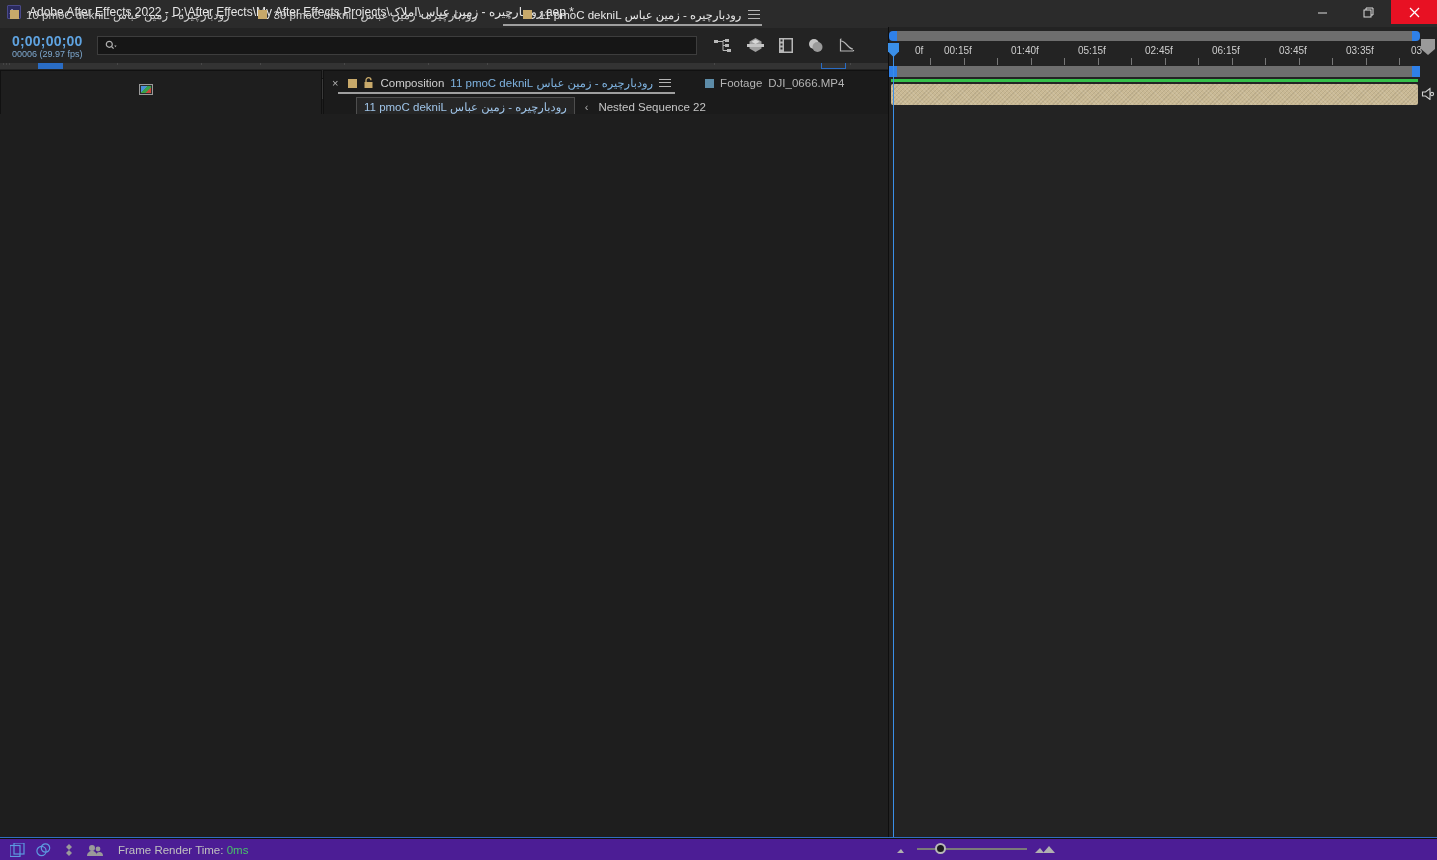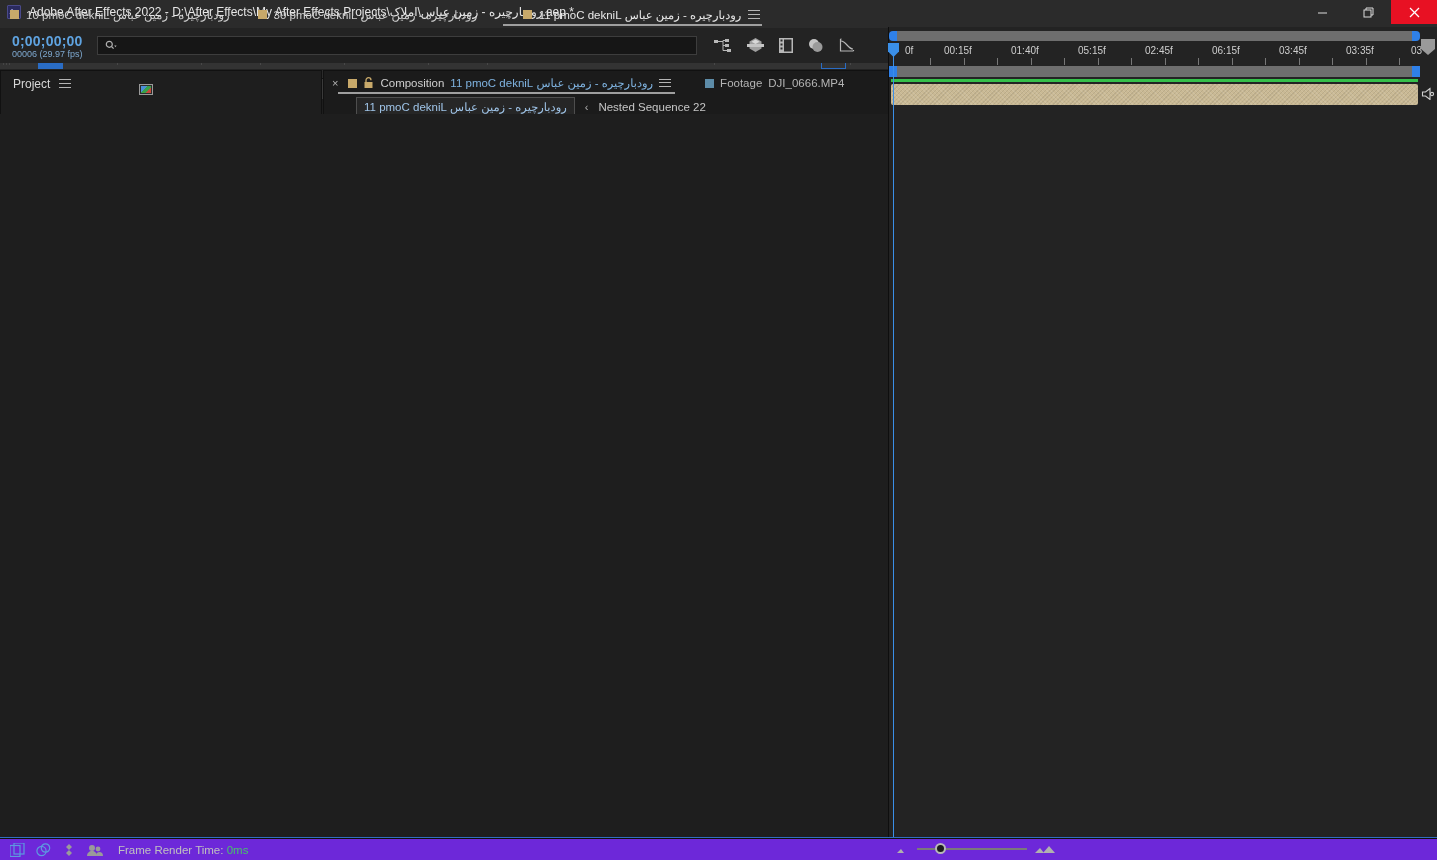--- a/index.html
+++ b/index.html
@@ -176,21 +176,21 @@
   .tbar2 .hr { position:absolute; right:-2px; top:0; width:8px; height:11px; background:#2f80e8; }
   .greenline { position:absolute; left:2px; right:19px; top:52px; height:3px; background:#35c04a; }
   .clipbar { position:absolute; left:2px; right:19px; top:57px; height:21px; background:#c9b994;
      background-image:repeating-linear-gradient(45deg, rgba(255,255,255,.10) 0 1px, transparent 1px 3px),
                       repeating-linear-gradient(-45deg, rgba(0,0,0,.08) 0 1px, transparent 1px 3px); border-radius:2px; }
   .playhead { position:absolute; left:4px; top:16px; bottom:0; width:1px; background:#3a8fe8; }
   .phandle { position:absolute; left:-5px; top:0; width:11px; height:14px; background:#3a8fe8; clip-path:polygon(0 0,100% 0,100% 60%,50% 100%,0 60%); }
   .shield { position:absolute; right:2px; top:12px; width:14px; height:16px; background:#9a9a9a; clip-path:polygon(0 0,100% 0,100% 62%,50% 100%,0 62%); }
 
   
-  .statusbar { position:absolute; left:0; bottom:0; width:1437px; height:22px; background:#6d28d9; border-top:1px solid #0e0e0e; display:flex; align-items:center; }
+  .statusbar { position:absolute; left:0; bottom:0; width:1437px; height:22px; background:#4c1d95; border-top:1px solid #0e0e0e; display:flex; align-items:center; }
   .sbicons { display:flex; align-items:center; gap:11px; padding-left:10px; }
   .sbtext { margin-left:14px; font-size:11.5px; color:#c0c0c0; }
   .sbtext b { color:#49c26a; font-weight:normal; }
   .zoomctl { position:absolute; left:888px; bottom:0; width:200px; height:22px; display:flex; align-items:center; gap:7px; padding-left:8px; }
   .ztrack { width:110px; height:2px; background:#7a7a7a; position:relative; }
   .zknob { position:absolute; left:18px; top:-5px; width:11px; height:11px; border:2px solid #b8b8b8; border-radius:50%; background:#1b1b1b; }
   .blueline { position:absolute; left:0; bottom:22px; width:1437px; height:1px; background:#2f6fc0; }
 </style>
 </head>
 <body>
@@ -388,24 +388,20 @@
 
   <div class="searchhelp">
     <svg width="12" height="12" viewBox="0 0 12 12">
         <circle cx="5" cy="5" r="3.4" fill="none" stroke="#c2c2c2" stroke-width="1.2"></circle>
         <line x1="7.6" y1="7.6" x2="10.6" y2="10.6" stroke="#c2c2c2" stroke-width="1.3"></line>
       </svg>
     <span class="ph">Search Help</span>
   </div>
 
   <div class="panel" id="project">
-    <div class="proj-head">
-      <span class="t">Project</span>
-      <span class="hamb"></span>
-    </div>
     <div class="proj-blank"></div>
     <div class="proj-search">
       <svg width="13" height="11" viewBox="0 0 13 11">
           <circle cx="4.3" cy="4.3" r="3" fill="none" stroke="#b0b0b0" stroke-width="1.2"></circle>
           <line x1="6.5" y1="6.5" x2="8.6" y2="8.6" stroke="#b0b0b0" stroke-width="1.2"></line>
           <path d="M9.2 5.6l2.4 0-1.2 1.6z" fill="#b0b0b0"></path>
         </svg>
     </div>
 
     <div class="colhead">
@@ -971,21 +967,21 @@
     <div class="tlbody"></div>
     <div class="tldiv"></div>
 
     <div class="tgraph">
       <div class="wbar">
           <span class="hl"></span>
           <span class="hr"></span>
         </div>
 
       <div class="ruler">
-        <span class="tick" style="left:16px">0f</span>
+        <span class="tick" style="left:26px">0f</span>
         <span class="tick" style="left:55px">00:15f</span>
         <span class="tick" style="left:122px">01:40f</span>
         <span class="tick" style="left:189px">05:15f</span>
         <span class="tick" style="left:256px">02:45f</span>
         <span class="tick" style="left:323px">06:15f</span>
         <span class="tick" style="left:390px">03:45f</span>
         <span class="tick" style="left:457px">03:35f</span>
         <span class="tick" style="left:522px">03</span>
         <span class="tickline" style="left:41px"></span>
         <span class="tickline" style="left:75px"></span>

